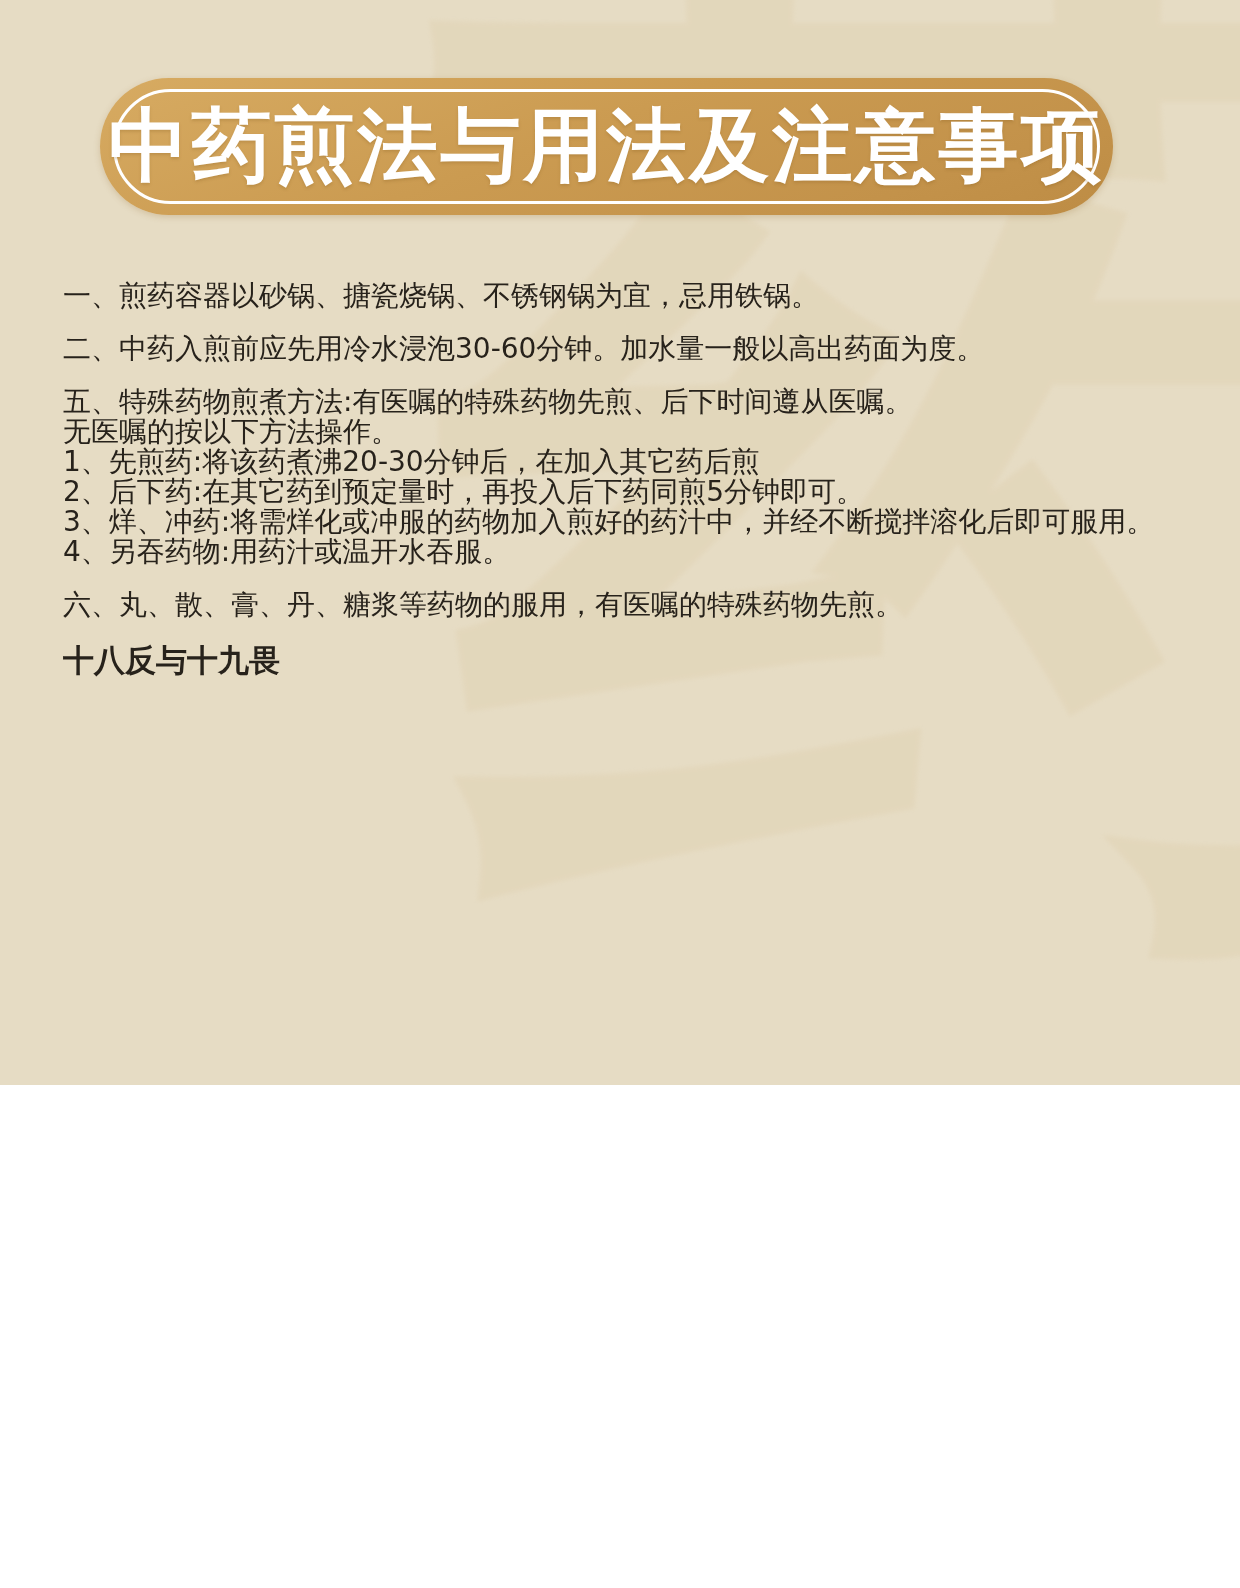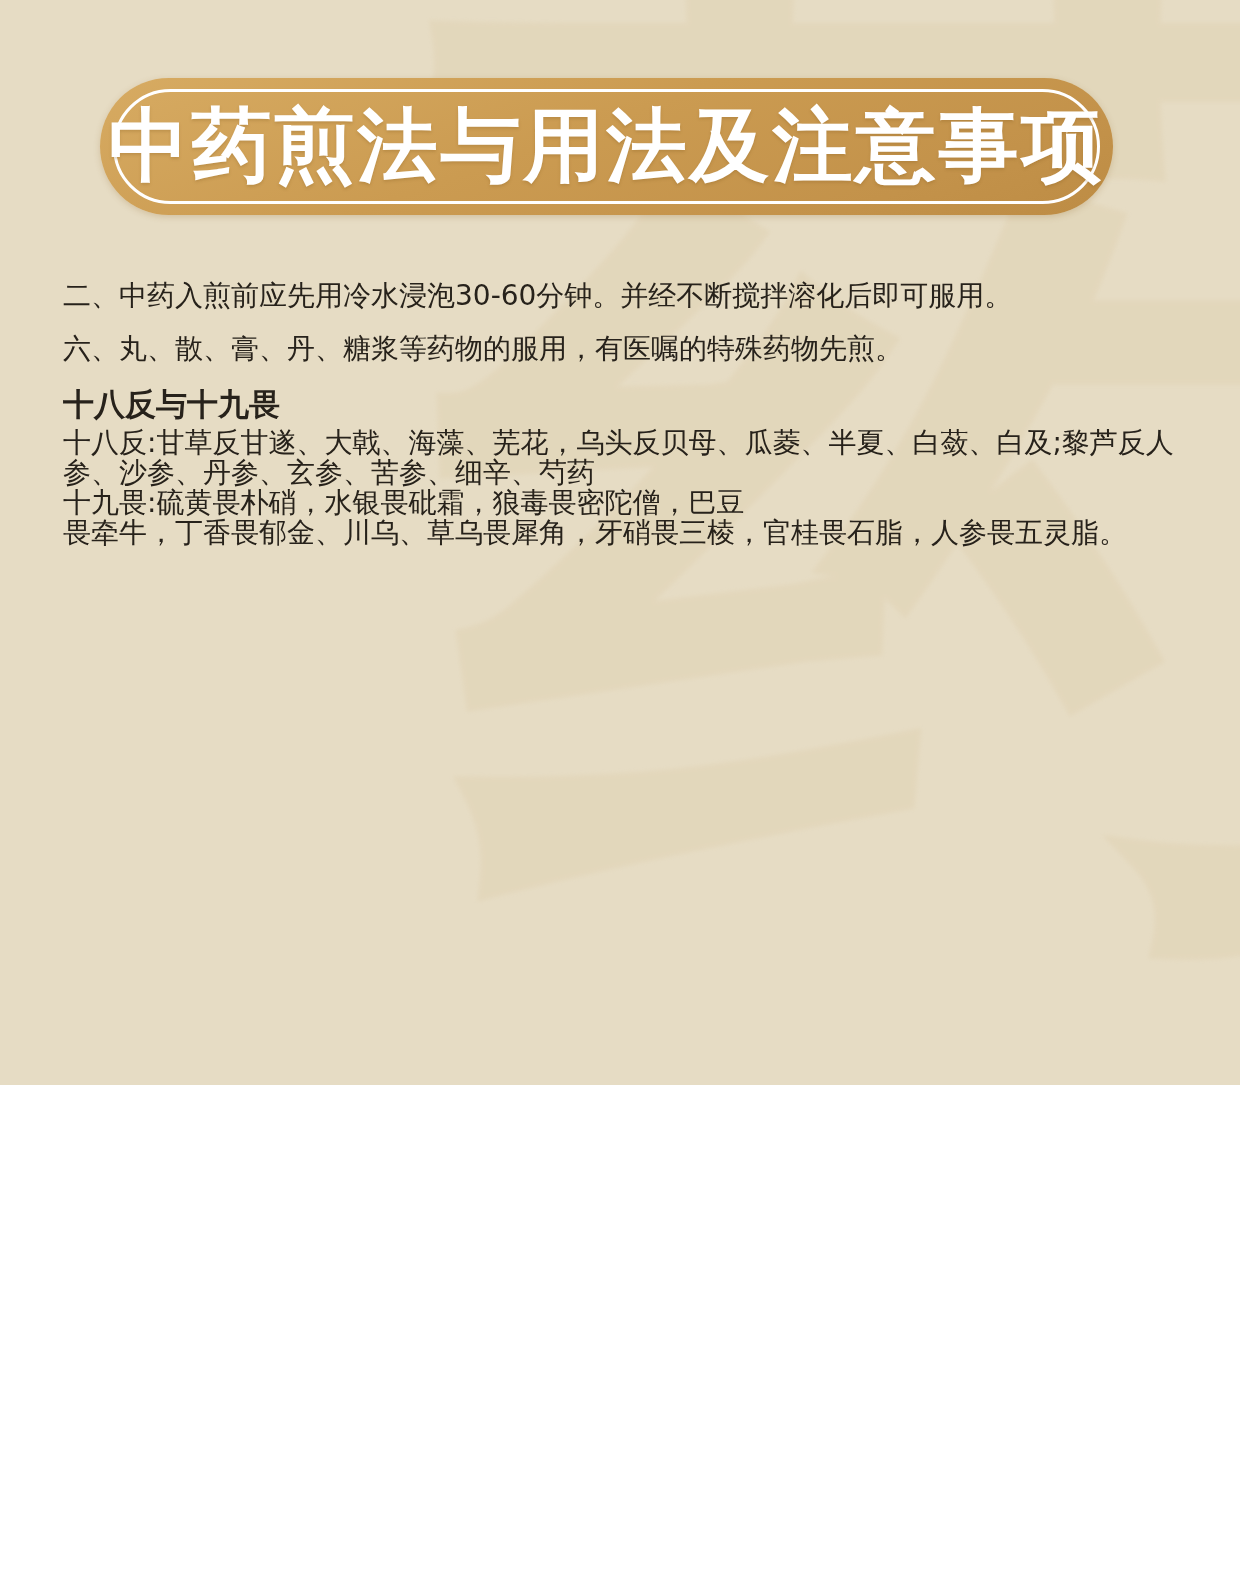--- a/index.html
+++ b/index.html
@@ -102,26 +102,29 @@
 
     <div class="watermark">药</div>
 
     <div class="banner">
       <div class="banner-inner">
         <div class="banner-title">中药煎法与用法及注意事项</div>
       </div>
     </div>
 
     <div class="content">
-      <p>二、中药入煎前应先用冷水浸泡30-60分钟。并经不断搅拌溶化后即可服用。</p>
+      <p>一、煎药容器以砂锅、搪瓷烧锅、不锈钢锅为宜，忌用铁锅。</p>
+      <p>二、中药入煎前应先用冷水浸泡30-60分钟。加水量一般以高出药面为度。</p>
+      <p>五、特殊药物煎煮方法:有医嘱的特殊药物先煎、后下时间遵从医嘱。
+无医嘱的按以下方法操作。
+1、先煎药:将该药煮沸20-30分钟后，在加入其它药后煎
+2、后下药:在其它药到预定量时，再投入后下药同煎5分钟即可。
+3、烊、冲药:将需烊化或冲服的药物加入煎好的药汁中，并经不断搅拌溶化后即可服用。
+4、另吞药物:用药汁或温开水吞服。</p>
       <p>六、丸、散、膏、丹、糖浆等药物的服用，有医嘱的特殊药物先煎。</p>
 
       <div class="section-heading">十八反与十九畏</div>
-      <div class="section-text">十八反:甘草反甘遂、大戟、海藻、芜花，乌头反贝母、瓜菱、半夏、白蔹、白及;黎芦反人
-参、沙参、丹参、玄参、苦参、细辛、芍药
-十九畏:硫黄畏朴硝，水银畏砒霜，狼毒畏密陀僧，巴豆
-畏牵牛，丁香畏郁金、川乌、草乌畏犀角，牙硝畏三棱，官桂畏石脂，人参畏五灵脂。</div>
     </div>
 
   </div>
 
   <div class="bottom-white"></div>
 </div>
 
 </body></html>

